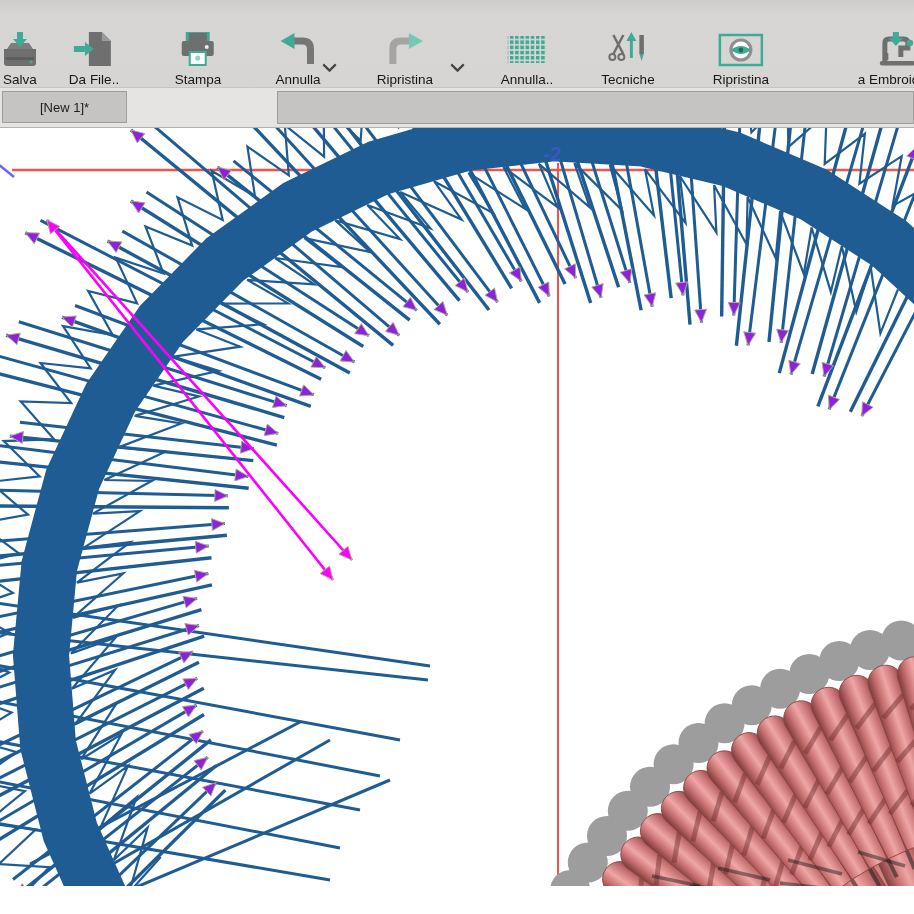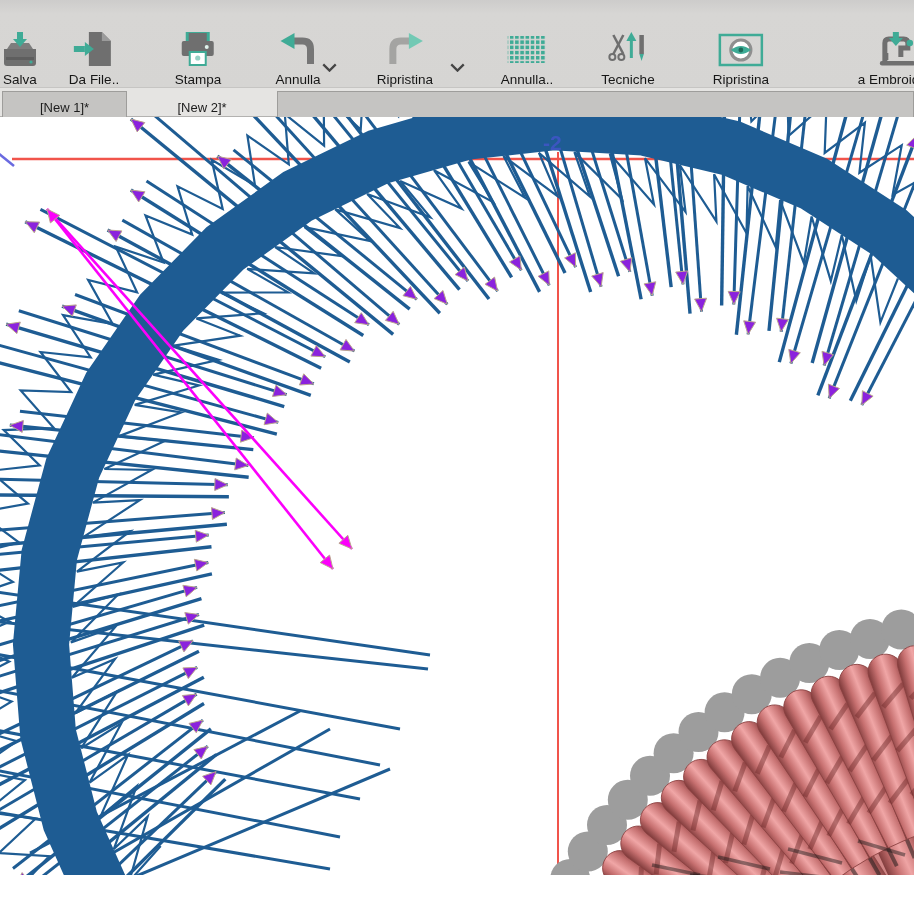--- a/index.html
+++ b/index.html
@@ -4,21 +4,21 @@
 <style>
   html,body{margin:0;padding:0;width:914px;height:914px;overflow:hidden;
     font-family:"Liberation Sans",sans-serif;background:#fff;}
   header{position:relative;height:88px;background:linear-gradient(#cdcccb,#d7d6d4 16%,#d6d5d3);
     border-bottom:1px solid #c6c5c3;box-sizing:border-box;overflow:hidden;}
   .tb-item{position:absolute;top:24px;transform:translateX(-50%);display:flex;
     flex-direction:column;align-items:center;width:max-content;cursor:default;}
   .tb-icon{height:46px;display:flex;align-items:flex-end;}
   .tb-label{font-size:13.5px;margin-top:2px;color:#161616;white-space:nowrap;}
   .chev{position:absolute;}
-  nav{position:relative;height:29px;background:#e5e4e2;border-bottom:1px solid #b3b2b0;box-sizing:border-box;}
+  nav{position:relative;height:40px;background:#e5e4e2;border-bottom:1px solid #b3b2b0;box-sizing:border-box;}
   .tab{position:absolute;top:3px;height:32px;display:flex;align-items:center;justify-content:center;
     font-size:13px;color:#1c1c1c;box-sizing:border-box;}
   .tab-inactive{background:#c5c4c2;border:1px solid #9e9d9b;}
   .tab-active{background:transparent;}
   .tab-strip{position:absolute;top:3px;height:33px;left:277px;right:0;
     background:#c5c4c2;border:1px solid #9e9d9b;box-sizing:border-box;}
   main{position:relative;height:766px;background:#ffffff;overflow:hidden;}
 </style>
 </head>
 <body>
@@ -153,23 +153,20 @@
   <span class="chev" style="left:780px;top:89px">
     <svg width="12" height="8" viewBox="0 0 12 7">
         <polyline points="1,1 6,6 11,1" fill="none" stroke="#454545" stroke-width="1.8"></polyline>
       </svg>
   </span>
 </header>
 
 <nav>
   <div class="tab tab-inactive" style="left:2px;width:125px">
     <span>[New 1]*</span>
-  </div>
-  <div class="tab tab-active" style="left:127px;width:150px">
-    <span>[New 2]*</span>
   </div>
   <div class="tab-strip"></div>
 </nav>
 
 <main>
   <svg id="design-svg" width="914" height="766" viewBox="0 148 914 766">
     <defs>
       <linearGradient id="pg" x1="0" y1="0" x2="0" y2="1">
         <stop offset="0" stop-color="#7e3a3a"></stop>
         <stop offset="0.25" stop-color="#c77070"></stop>

